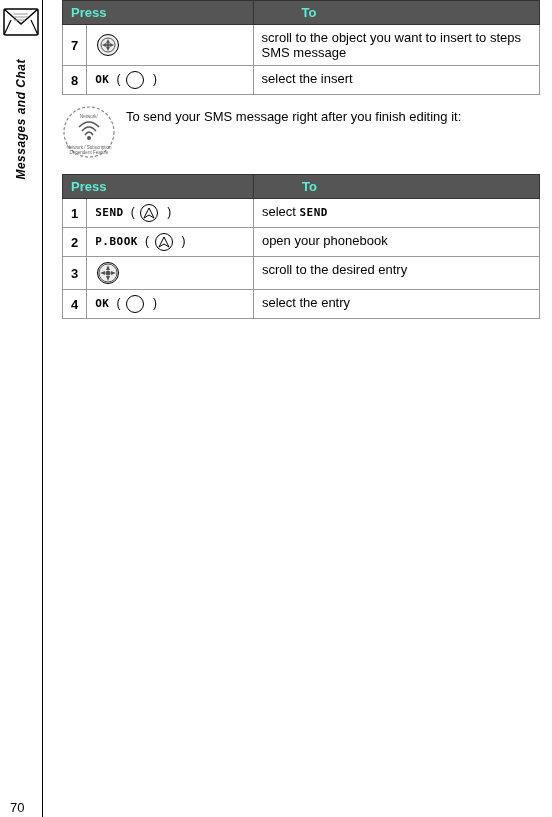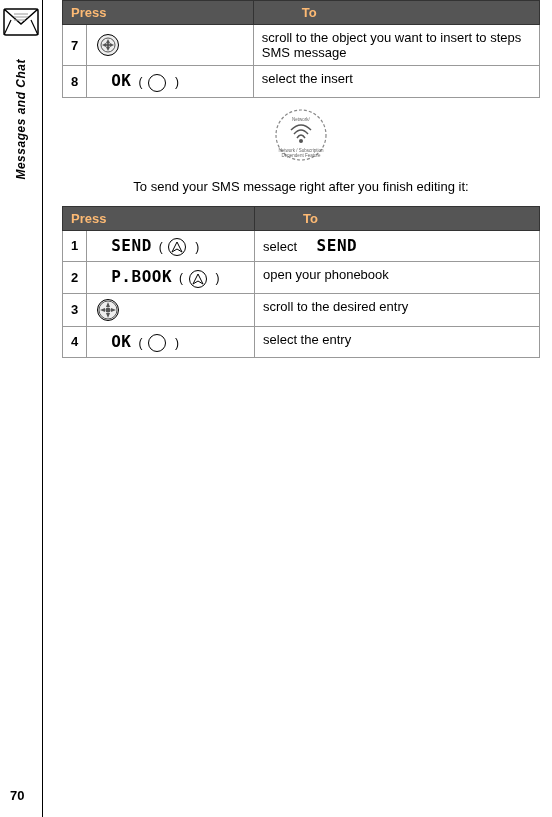--- a/index.html
+++ b/index.html
@@ -34,24 +34,24 @@
       font-size: 12px;
       font-style: italic;
       font-weight: bold;
       color: #000;
       margin-top: 20px;
       letter-spacing: 0.5px;
     }
 
     .page-number {
       position: absolute;
-      bottom: 14px;
+      bottom: 2px;
       left: 10px;
       font-size: 13px;
-      font-weight: bold;
+      font-weight: normal;
     }
 
     
     .sidebar-divider {
       position: absolute;
       left: 42px;
       top: 0;
       width: 1px;
       height: 817px;
       background: #000;
@@ -69,21 +69,21 @@
 
     
     .press-table {
       width: 100%;
       border-collapse: collapse;
       margin-bottom: 10px;
     }
 
     .press-table thead tr th {
       background: #555;
-      color: #fdba74;
+      color: #5eead4;
       font-weight: bold;
       font-size: 13px;
       padding: 4px 8px;
       text-align: left;
       border: 1px solid #333;
     }
 
     .press-table thead tr th.col-press {
       width: 38%;
     }
@@ -128,38 +128,36 @@
     .section-heading {
       font-size: 18px;
       font-style: italic;
       font-weight: bold;
       margin: 14px 0 10px 0;
     }
 
     
     .network-note {
       display: flex;
-      align-items: center;
+      align-items: flex-start;
       margin-bottom: 12px;
       gap: 10px;
-      flex-direction: column;
     }
 
     .network-text {
       font-size: 13px;
       padding-top: 4px;
     }
 
     
     .key-label {
       font-family: monospace;
       font-weight: bold;
-      font-size: 16px;
+      font-size: 11px;
       letter-spacing: 0.5px;
-      margin-left: 16px;
     }
 
     .key-icon {
       display: inline-flex;
       align-items: center;
       justify-content: center;
       width: 22px;
       height: 22px;
       border: 1.5px solid #000;
       border-radius: 50%;

